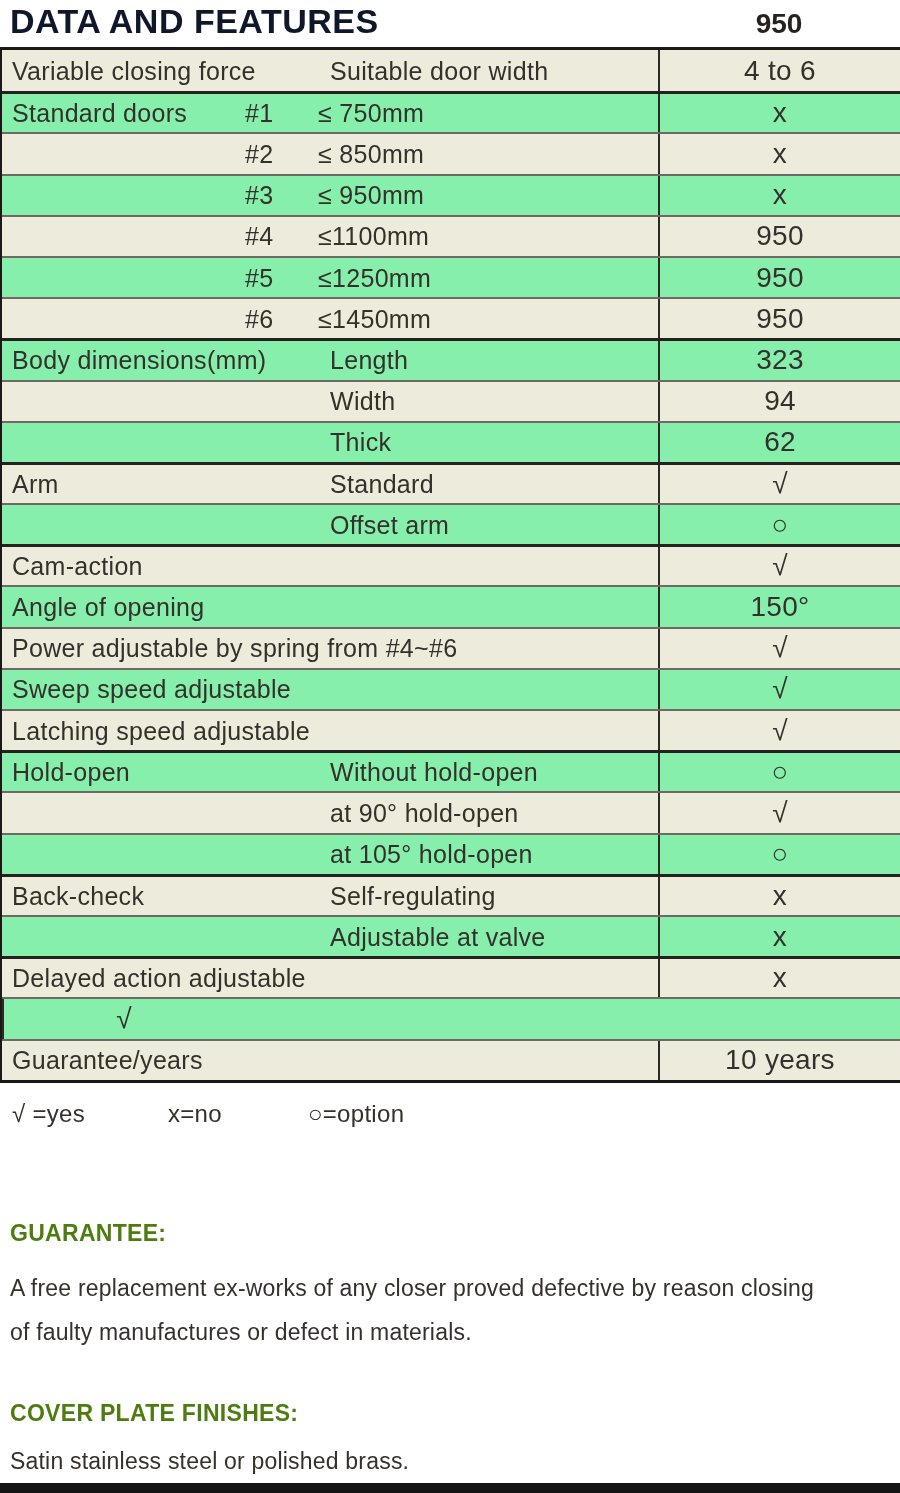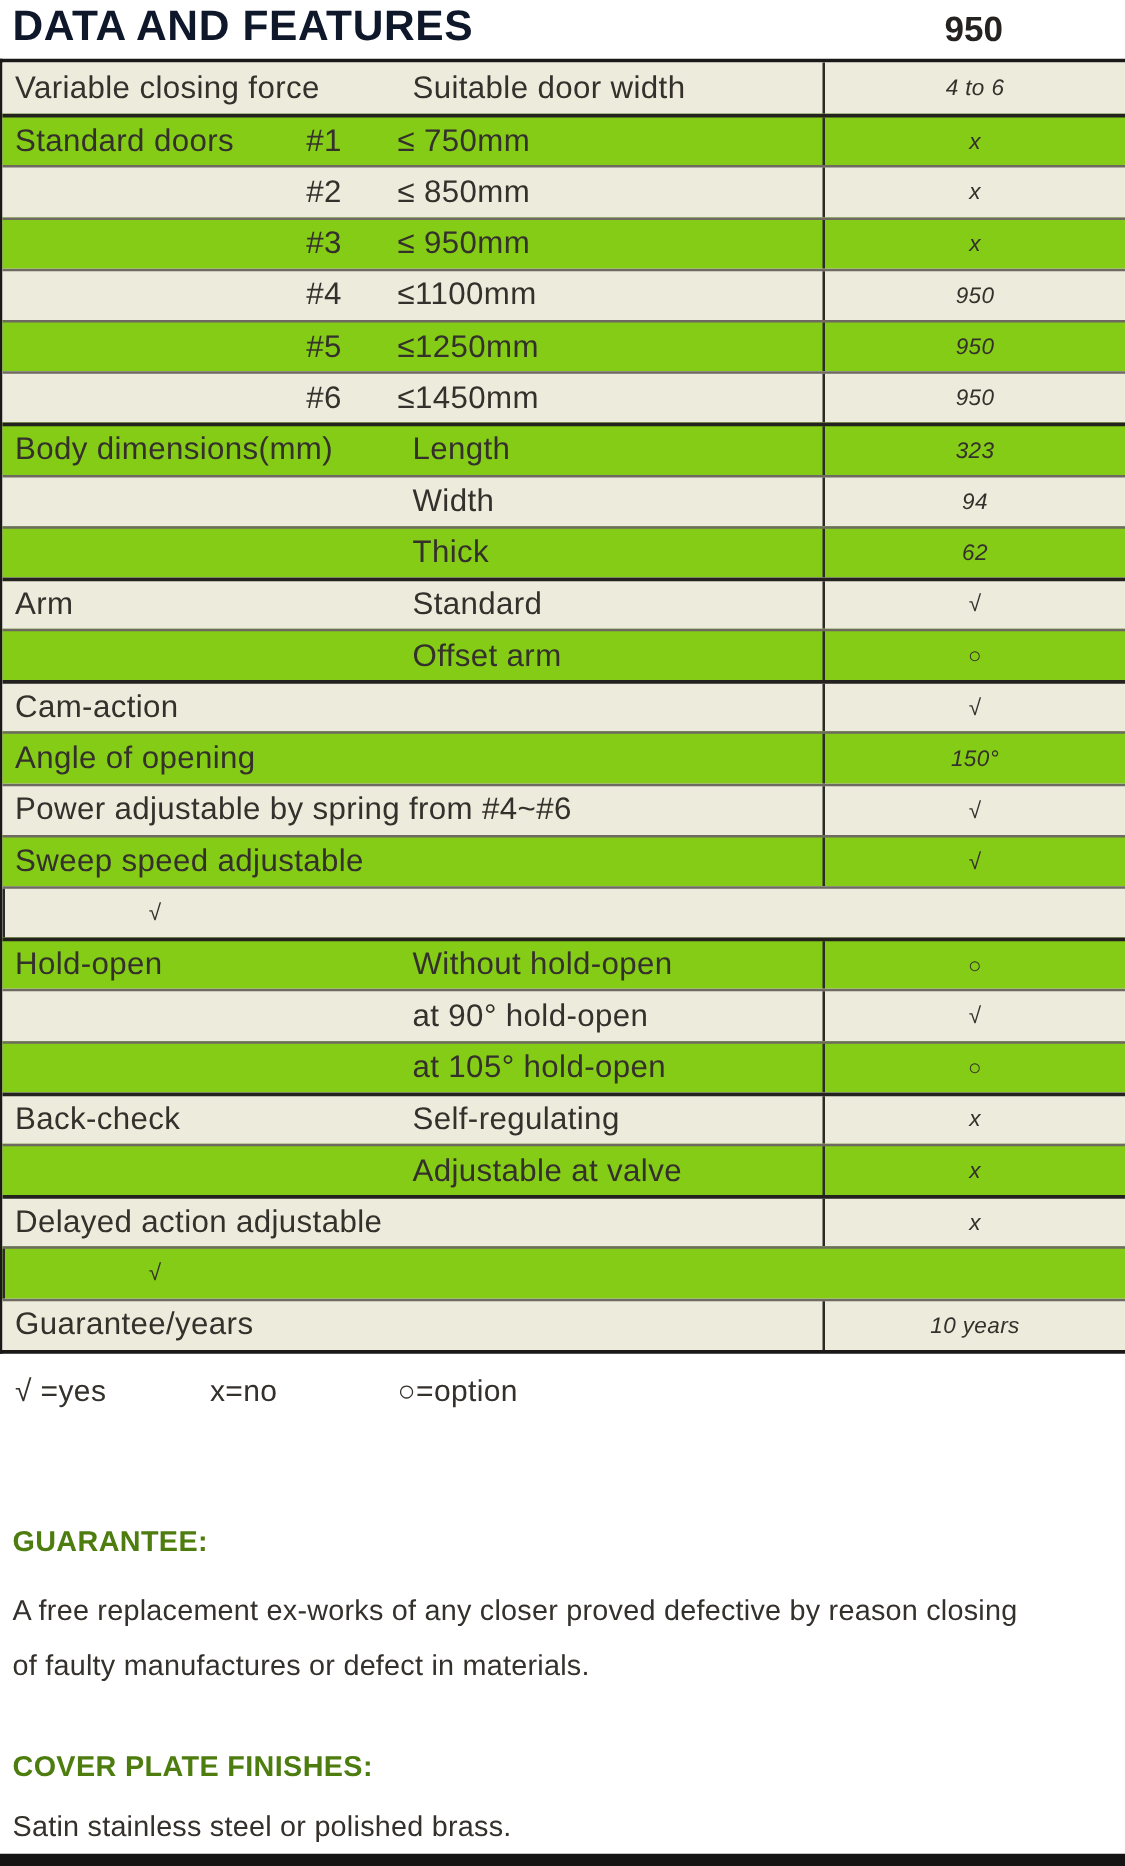--- a/index.html
+++ b/index.html
@@ -22,40 +22,40 @@
     border-top:3px solid #1b1917; border-bottom:3px solid #1b1917;
     border-left:2px solid #1b1917;
   }
   .trow {
     position:relative; display:flex; height:41.2px;
     border-top:2px solid #6e6a62; font-size:25px; letter-spacing:0.3px;
   }
   .trow:first-child { border-top:none; }
   .trow.section { border-top:3px solid #24221f; }
   .trow.beige { background:#edebdc; }
-  .trow.white { background:#84cc16; }
+  .trow.white { background:#86efac; }
   .left-cell { position:relative; flex:1 1 auto; }
   .cell { position:absolute; top:50%; transform:translateY(-50%); white-space:nowrap; }
   .cell.a    { left:10px; }
   .cell.hash { left:243px; }
   .cell.spec { left:316px; }
   .cell.b    { left:328px; }
   .value-cell {
     flex:0 0 242px; width:242px; border-left:2px solid #2c2a27;
     display:flex; align-items:center; justify-content:center;
-    font-size:18px; letter-spacing:0.3px;font-style:italic;
+    font-size:28px; letter-spacing:0.3px;
   }
   .legend {
     position:absolute; left:0; top:1100px; width:900px; height:32px;
     font-size:24px; letter-spacing:0.3px;
   }
   .legend span { position:absolute; top:0; white-space:nowrap; }
   .legend .li0 { left:12px; }
   .legend .li1 { left:168px; }
-  .legend .li2 { left:318px; }
+  .legend .li2 { left:308px; }
   .sec-heading {
     position:absolute; left:10px; font-size:23px; font-weight:700;
     letter-spacing:0.3px; color:#4d7c0f;
   }
   .guarantee-heading { top:1220px; }
   .para {
     position:absolute; left:10px; top:1266px; width:882px;
     font-size:23px; line-height:44px; letter-spacing:0.2px;
   }
   .finishes-heading { top:1400px; }
@@ -177,20 +177,23 @@
           </div>
           <div class="value-cell">√</div>
         </div>
         <div class="trow white">
           <div class="left-cell">
             <span class="cell a">Sweep speed adjustable</span>
           </div>
           <div class="value-cell">√</div>
         </div>
         <div class="trow beige">
+          <div class="left-cell">
+            <span class="cell a">Latching speed adjustable</span>
+          </div>
           <div class="value-cell">√</div>
         </div>
         <div class="trow white section">
           <div class="left-cell">
             <span class="cell a">Hold-open</span>
             <span class="cell b">Without hold-open</span>
           </div>
           <div class="value-cell">○</div>
         </div>
         <div class="trow beige">

